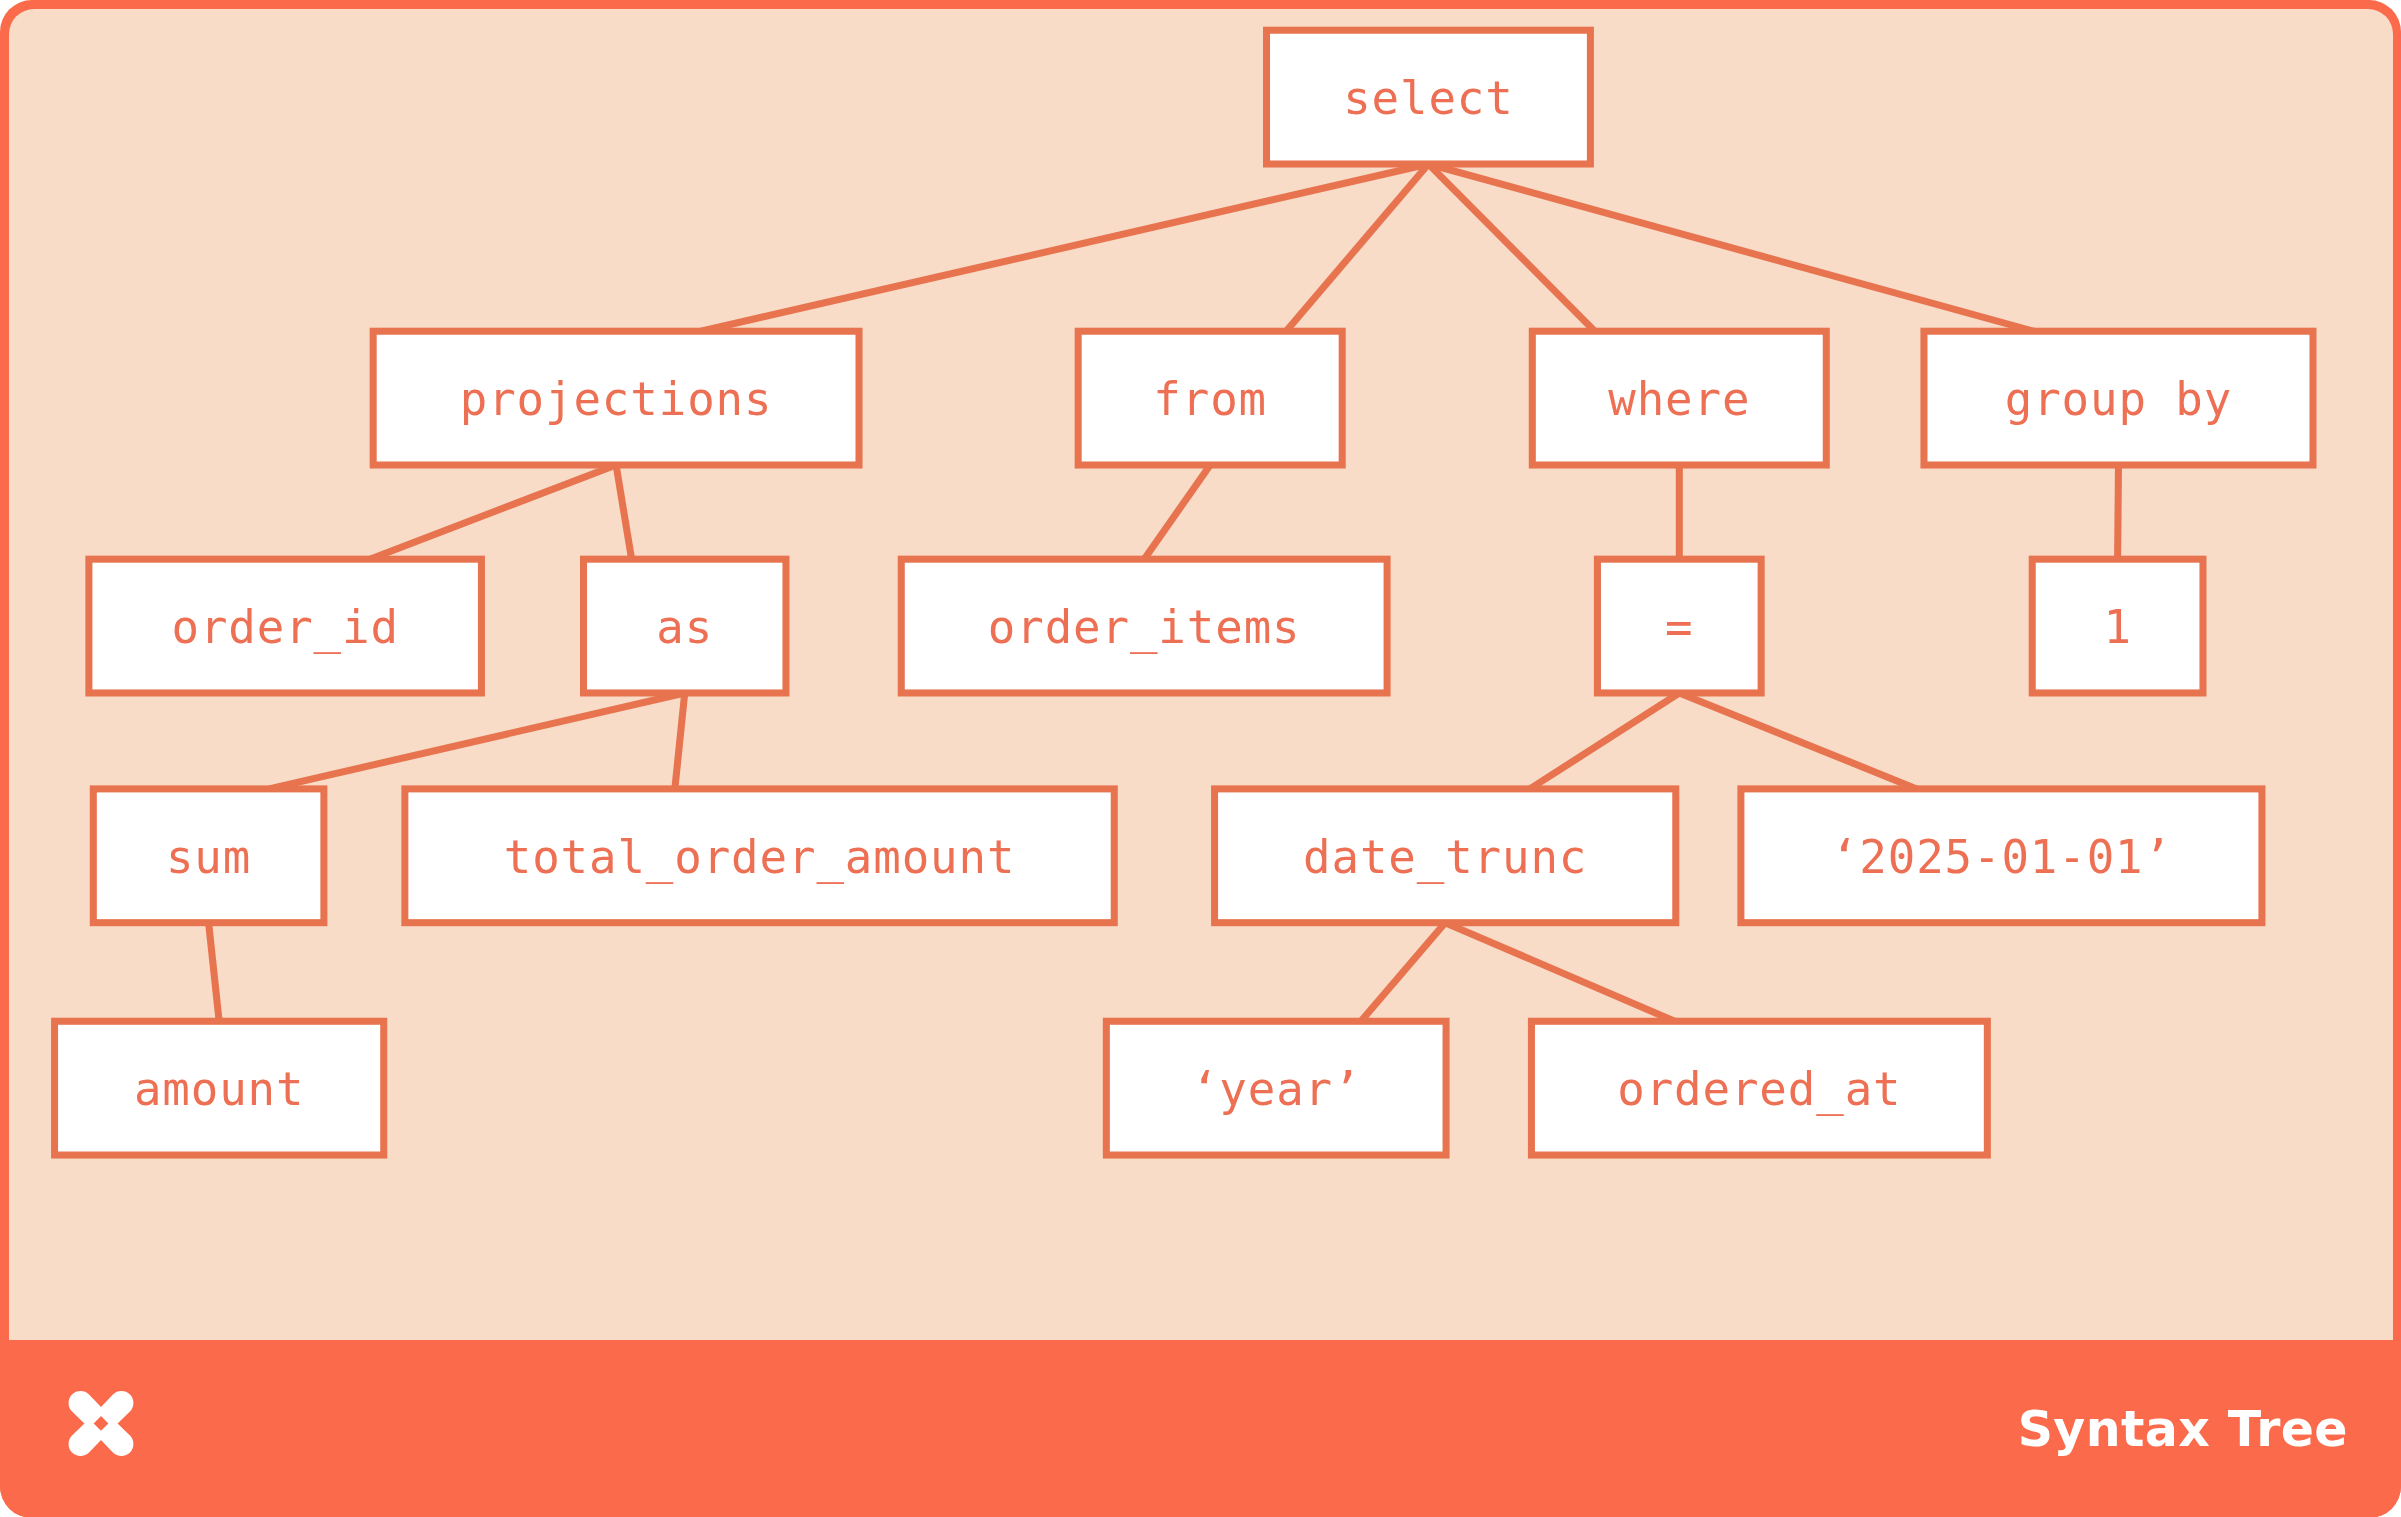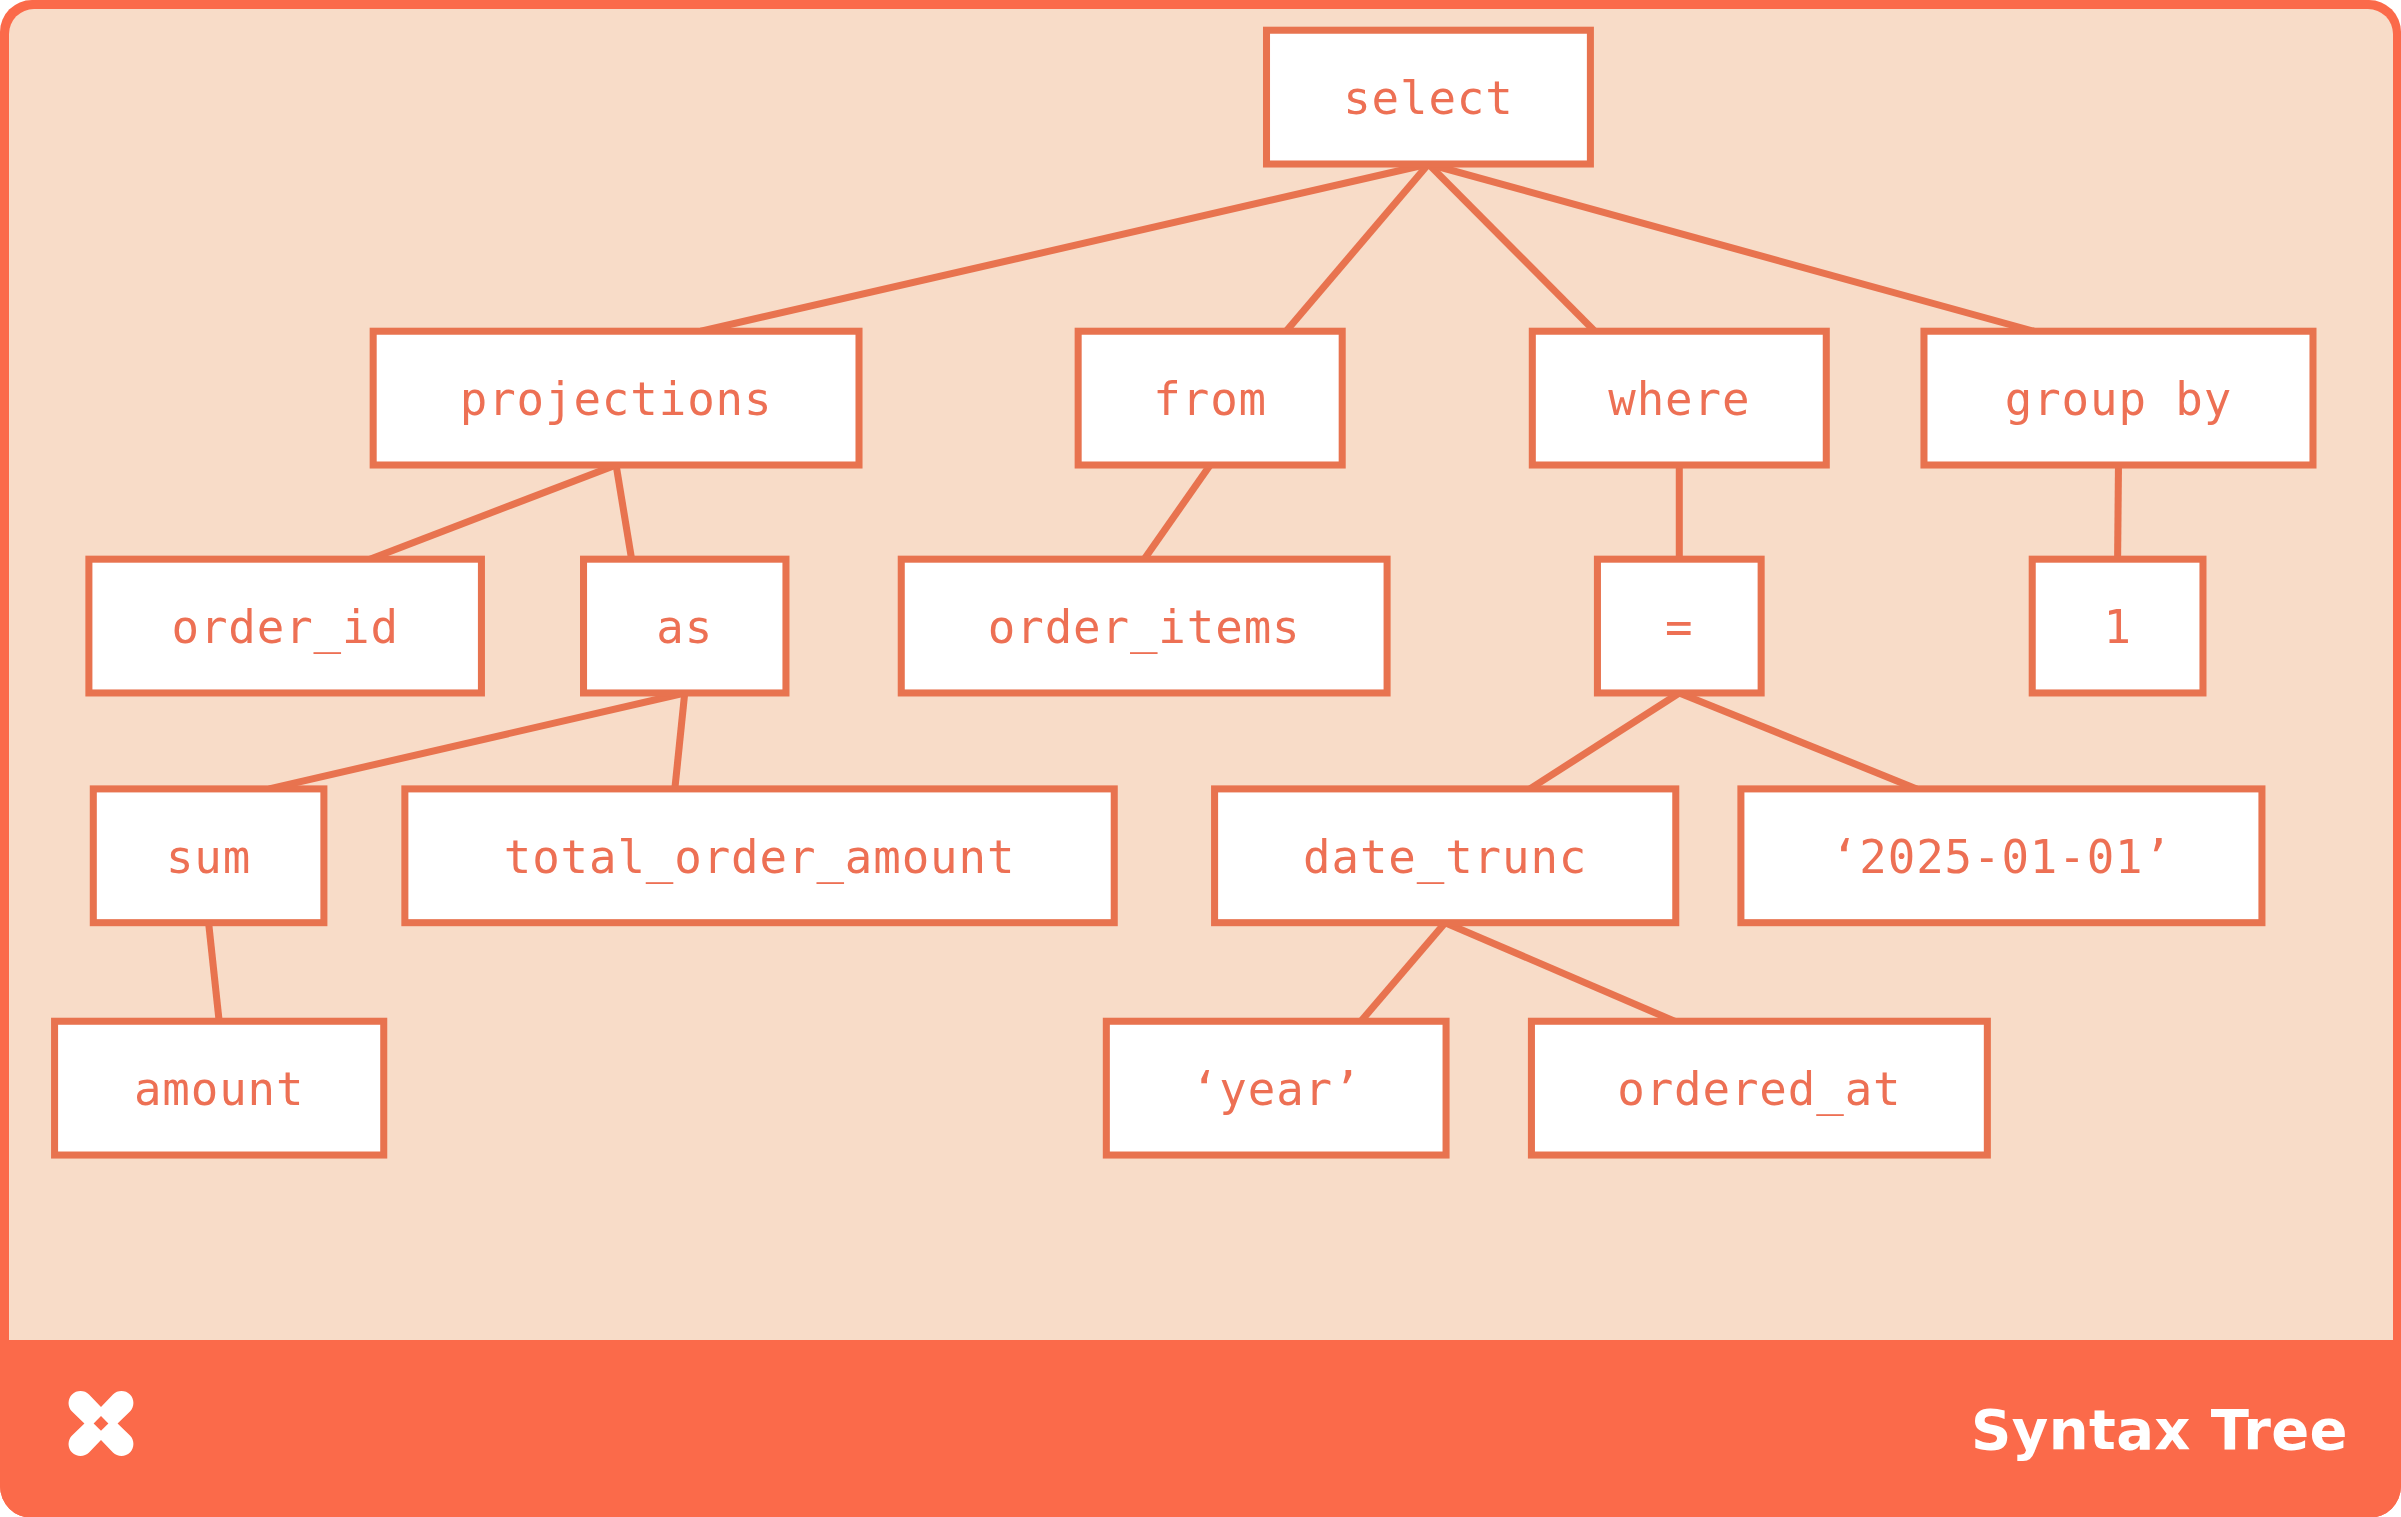--- a/index.html
+++ b/index.html
@@ -73,21 +73,21 @@
     display: flex;
     align-items: center;
     justify-content: space-between;
     box-sizing: border-box;
     padding: 0 53px 0 55px;
   }
   #footer-logo { width: 92px; height: 92px; display: block; }
   #footer-title {
     color: #FFFFFF;
     font-family: "DejaVu Sans", sans-serif;
-    font-size: 56px;
+    font-size: 49px;
     font-weight: bold;
     letter-spacing: 0.4px;
     white-space: nowrap;
   }
 </style>
 </head>
 <body>
 
 <div id="frame">
 

